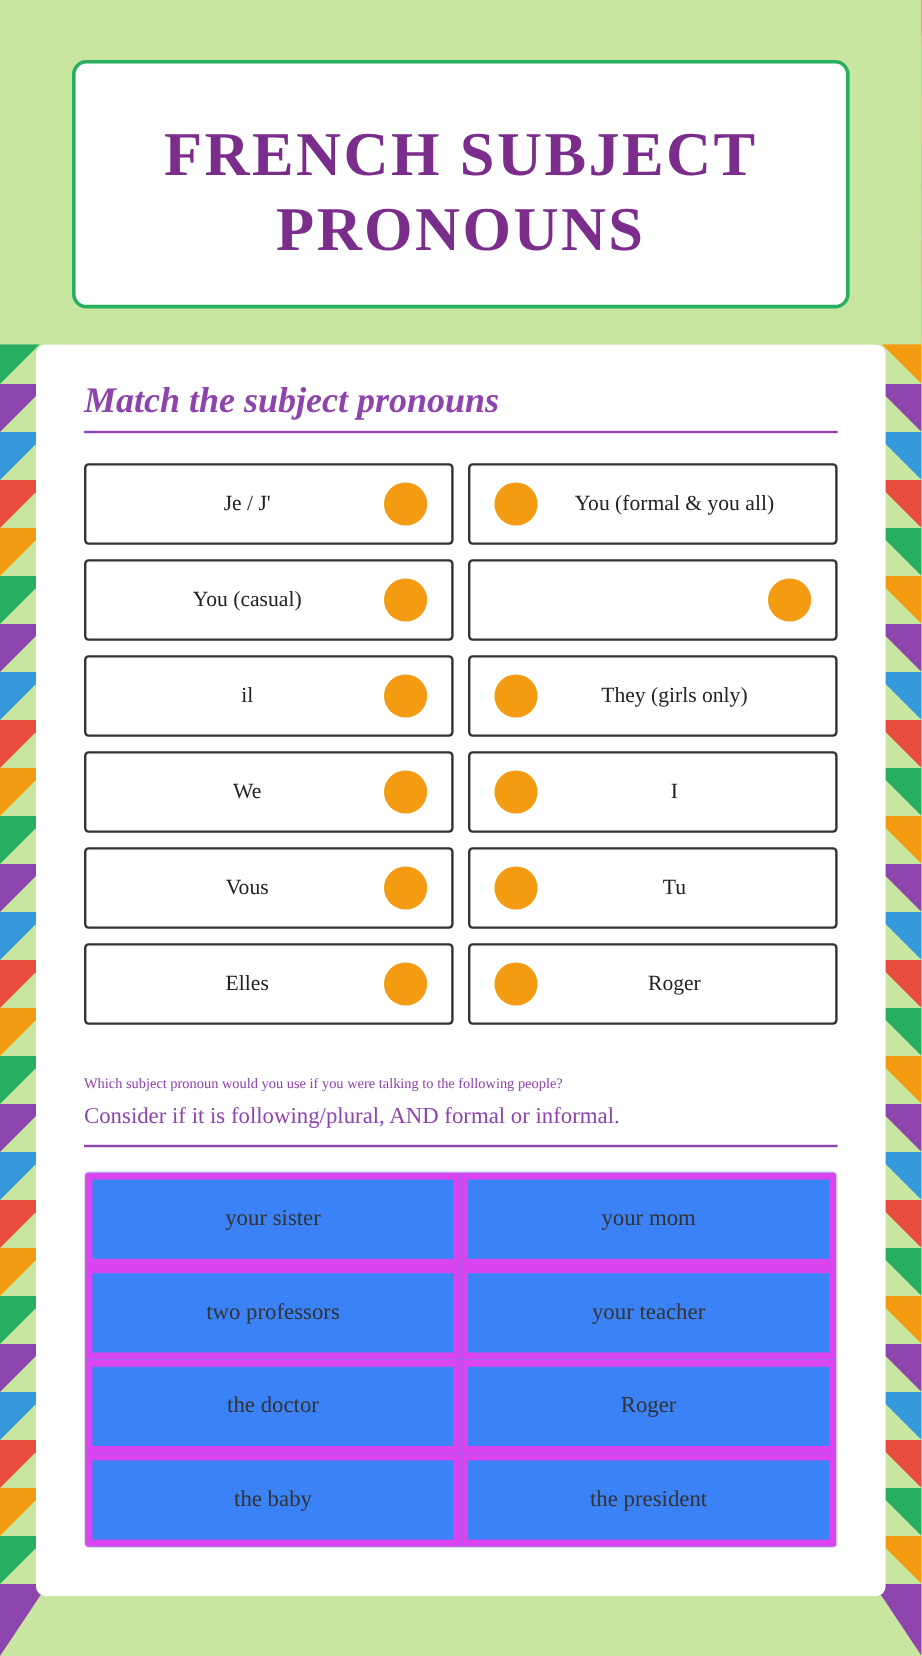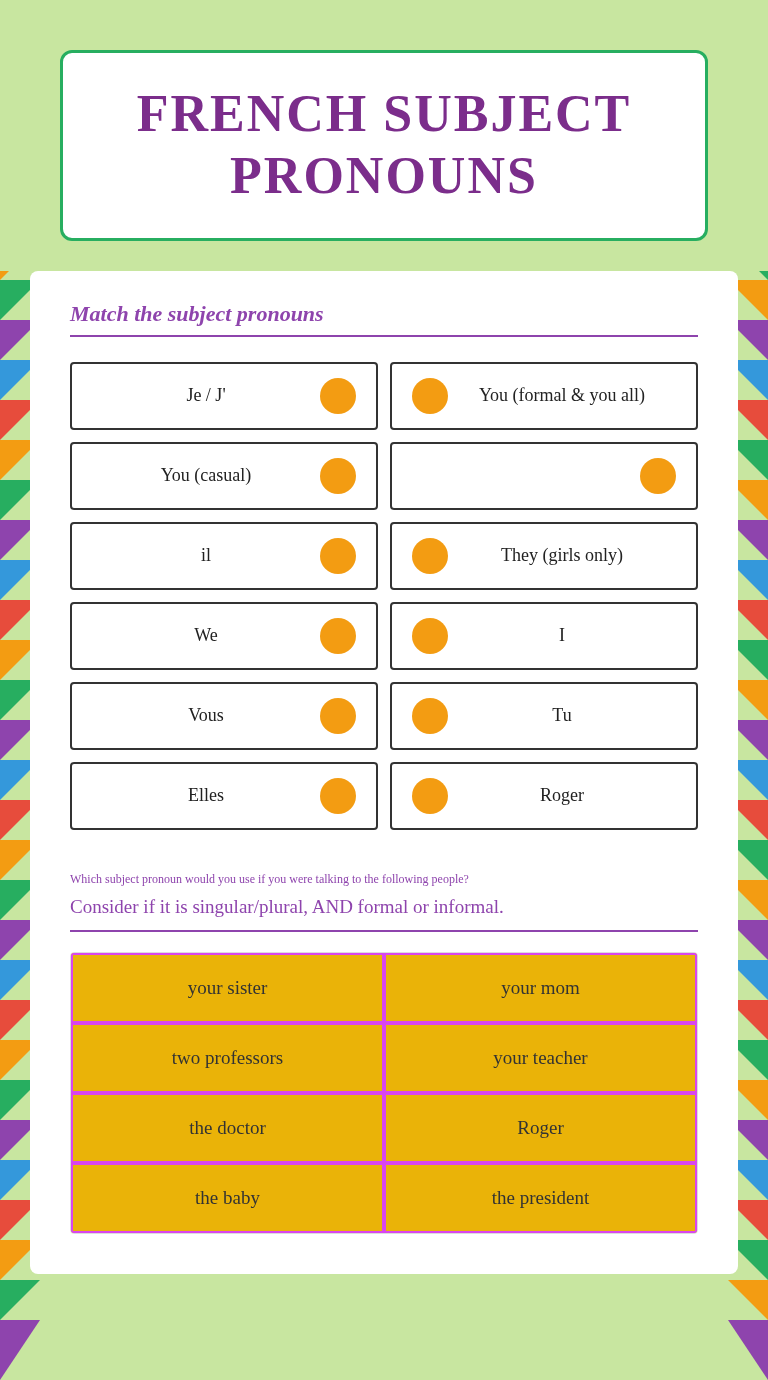--- a/index.html
+++ b/index.html
@@ -37,33 +37,34 @@
     }
 
     .main-title {
       font-family: 'Georgia', serif;
       font-size: 52px;
       font-weight: bold;
       color: #7b2d8b;
       text-transform: uppercase;
       letter-spacing: 2px;
       line-height: 1.2;
+      margin-top: 16px;
     }
 
     
     .content-area {
       background: white;
       margin: 0 30px;
       border-radius: 8px;
       padding: 30px 40px 40px 40px;
       min-height: 900px;
     }
 
     .section-title {
-      font-size: 22px;
+      font-size: 30px;
       color: #8e44ad;
       font-style: italic;
       margin-bottom: 8px;
     }
 
     .section-divider {
       border: none;
       border-top: 2px solid #8e44ad;
       margin-bottom: 25px;
     }
@@ -139,26 +140,26 @@
       border-radius: 4px;
       overflow: hidden;
     }
 
     .people-row {
       display: grid;
       grid-template-columns: 1fr 1fr;
     }
 
     .people-cell {
-      background: #eab308;
+      background: #3b82f6;
       padding: 22px 20px;
       text-align: center;
       font-size: 19px;
       color: #333;
-      border: 2px solid #d946ef;
+      border: 6px solid #d946ef;
       min-height: 65px;
       display: flex;
       align-items: center;
       justify-content: center;
     }
   </style>
 </head>
 <body>
 
 <div class="page-wrapper">
@@ -326,21 +327,21 @@
         <span class="orange-dot"></span>
       </div>
       <div class="match-item right-item">
         <span class="item-text">Roger</span>
         <span class="orange-dot"></span>
       </div>
 
     </div>
 
     <p class="question-text">Which subject pronoun would you use if you were talking to the following people?</p>
-    <p class="subtext">Consider if it is singular/plural, AND formal or informal.</p>
+    <p class="subtext">Consider if it is following/plural, AND formal or informal.</p>
     <hr class="section-divider2">
 
     <div class="people-grid">
 
       <div class="people-row">
         <div class="people-cell">your sister</div>
         <div class="people-cell">your mom</div>
       </div>
 
       <div class="people-row">

